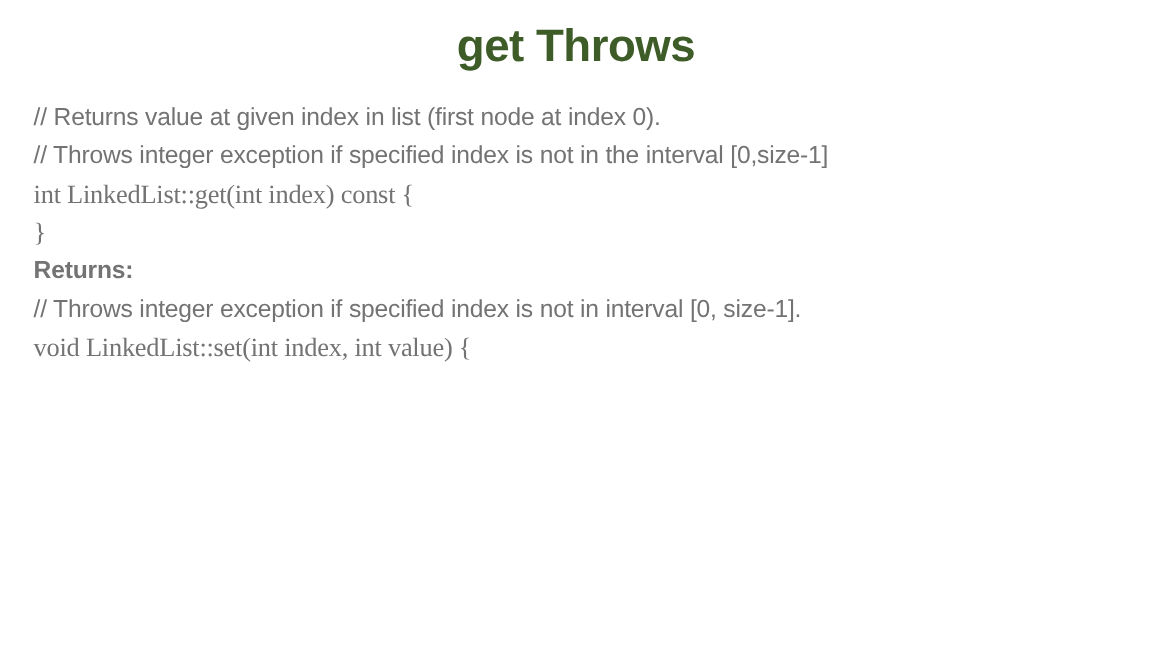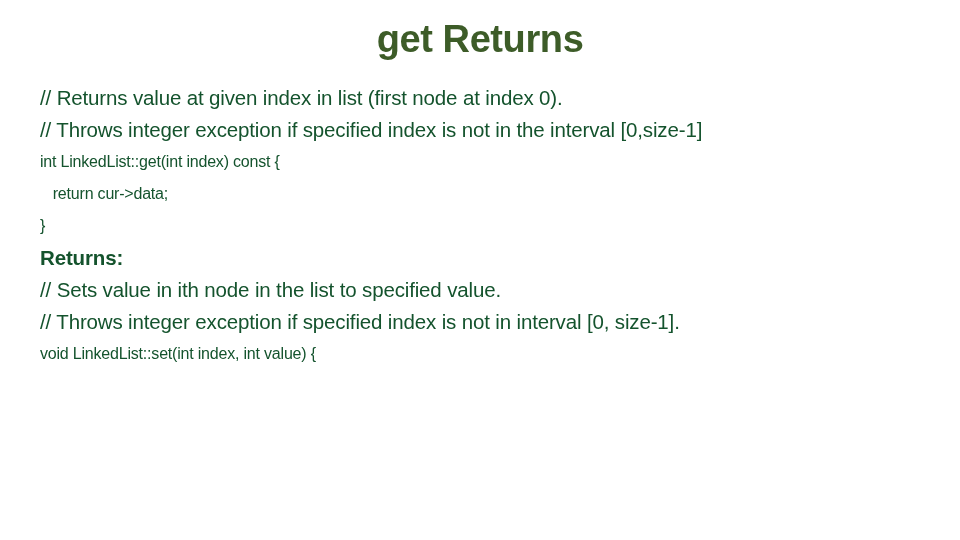--- a/index.html
+++ b/index.html
@@ -41,55 +41,52 @@
     position: absolute;
     top: 82px;
     left: 28px;
     width: 904px;
   }
 
   .line {
     height: 32px;
     line-height: 32px;
     white-space: pre;
-    color: #14532d;
-    margin-left: 12px;
+    color: #737373;
   }
 
   
   .line.prose {
     font-family: "Liberation Sans", sans-serif;
     font-size: 20.5px;
     font-weight: normal;
     letter-spacing: -0.15px;
   }
 
   .line.prose.bold {
     font-weight: bold;
   }
 
   
   .line.code {
-    font-family: Liberation Sans, sans-serif;
-    font-size: 16px;
+    font-family: Liberation Serif, serif;
+    font-size: 22px;
     letter-spacing: -0.2px;
   }
 </style>
 </head>
 <body>
 
 <div class="slide">
 
-  <div class="slide-title">get Returns</div>
+  <div class="slide-title">get Throws</div>
 
   <div class="body-block">
     <div class="line prose">// Returns value at given index in list (first node at index 0).</div>
     <div class="line prose">// Throws integer exception if specified index is not in the interval [0,size-1]</div>
     <div class="line code">int LinkedList::get(int index) const {</div>
-    <div class="line code">   return cur-&gt;data;</div>
     <div class="line code">}</div>
     <div class="line prose bold">Returns:</div>
-    <div class="line prose">// Sets value in ith node in the list to specified value.</div>
     <div class="line prose">// Throws integer exception if specified index is not in interval [0, size-1].</div>
     <div class="line code">void LinkedList::set(int index, int value) {</div>
   </div>
 
 </div>
 
 </body></html>

